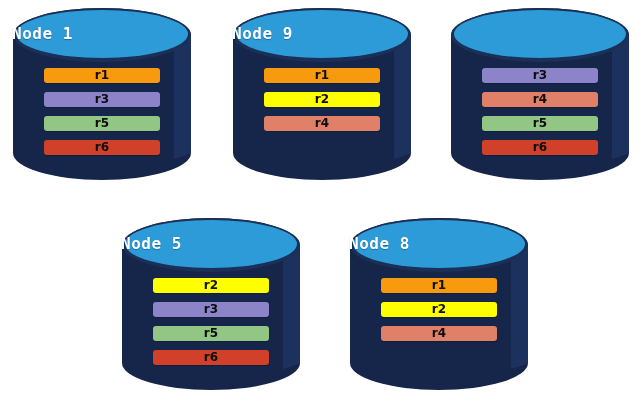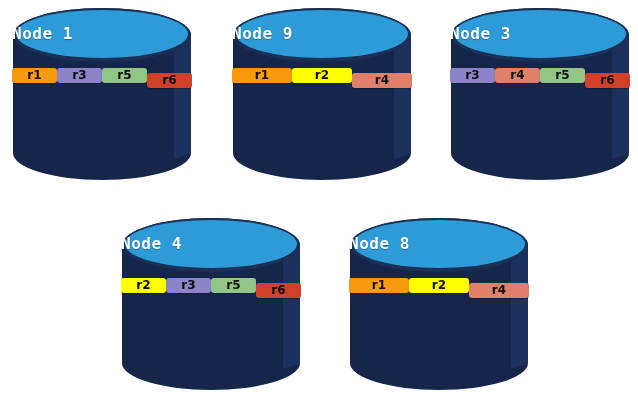--- a/index.html
+++ b/index.html
@@ -47,21 +47,21 @@
     line-height: 1;
     white-space: nowrap;
     text-shadow: 0 1px 1px rgba(10,25,60,0.35);
   }
 
   .rows {
     position: absolute;
     left: 0;
     width: 100%;
     display: flex;
-    flex-direction: row;
+    flex-direction: column;
     align-items: center;
   }
 
   .row-bar {
     box-sizing: border-box;
     height: 15px;
     border-radius: 3px;
     color: #0d0d0d;
     font-family: "DejaVu Sans", sans-serif;
     font-weight: bold;
@@ -106,36 +106,35 @@
         <div class="row-bar" style="background: rgb(224, 128, 105); color: rgb(13, 13, 13); width: 116px;">r4</div>
       </div>
     </div>
     <div class="cylinder" style="left: 450px; top: 6px; width: 180px; height: 176px;">
       <svg class="cyl-svg" viewBox="0 0 180 176" preserveAspectRatio="none">
         <path d="M 1 29 L 1 147 A 89 27 0 0 0 179 147 L 179 29 A 89 27 0 0 0 1 29 Z" fill="#16264B"></path>
         <path d="M 162 39 L 162 153 A 89 27 0 0 0 179 147 L 179 29 Z" fill="#1E3461" opacity="0.85"></path>
         <ellipse cx="90" cy="29" rx="89" ry="27" fill="#1B3057"></ellipse>
         <ellipse cx="90" cy="28" rx="86" ry="24" fill="#2E9BD9"></ellipse>
       </svg>
-      <div class="node-label" style="color: rgb(255, 255, 255); top: 20px;">Node 3</div>
       <div class="rows" style="top: 62px;">
         <div class="row-bar" style="background: rgb(141, 131, 200); color: rgb(13, 13, 13); width: 116px;">r3</div>
         <div class="row-bar" style="background: rgb(224, 128, 105); color: rgb(13, 13, 13); width: 116px;">r4</div>
         <div class="row-bar" style="background: rgb(146, 198, 132); color: rgb(13, 13, 13); width: 116px;">r5</div>
         <div class="row-bar" style="background: rgb(209, 65, 42); color: rgb(13, 13, 13); width: 116px;">r6</div>
       </div>
     </div>
     <div class="cylinder" style="left: 121px; top: 216px; width: 180px; height: 176px;">
       <svg class="cyl-svg" viewBox="0 0 180 176" preserveAspectRatio="none">
         <path d="M 1 29 L 1 147 A 89 27 0 0 0 179 147 L 179 29 A 89 27 0 0 0 1 29 Z" fill="#16264B"></path>
         <path d="M 162 39 L 162 153 A 89 27 0 0 0 179 147 L 179 29 Z" fill="#1E3461" opacity="0.85"></path>
         <ellipse cx="90" cy="29" rx="89" ry="27" fill="#1B3057"></ellipse>
         <ellipse cx="90" cy="28" rx="86" ry="24" fill="#2E9BD9"></ellipse>
       </svg>
-      <div class="node-label" style="color: rgb(255, 255, 255); top: 20px;">Node 4</div>
+      <div class="node-label" style="color: rgb(255, 255, 255); top: 20px;">Node 5</div>
       <div class="rows" style="top: 62px;">
         <div class="row-bar" style="background: rgb(255, 255, 0); color: rgb(13, 13, 13); width: 116px;">r2</div>
         <div class="row-bar" style="background: rgb(141, 131, 200); color: rgb(13, 13, 13); width: 116px;">r3</div>
         <div class="row-bar" style="background: rgb(146, 198, 132); color: rgb(13, 13, 13); width: 116px;">r5</div>
         <div class="row-bar" style="background: rgb(209, 65, 42); color: rgb(13, 13, 13); width: 116px;">r6</div>
       </div>
     </div>
     <div class="cylinder" style="left: 349px; top: 216px; width: 180px; height: 176px;">
       <svg class="cyl-svg" viewBox="0 0 180 176" preserveAspectRatio="none">
         <path d="M 1 29 L 1 147 A 89 27 0 0 0 179 147 L 179 29 A 89 27 0 0 0 1 29 Z" fill="#16264B"></path>

